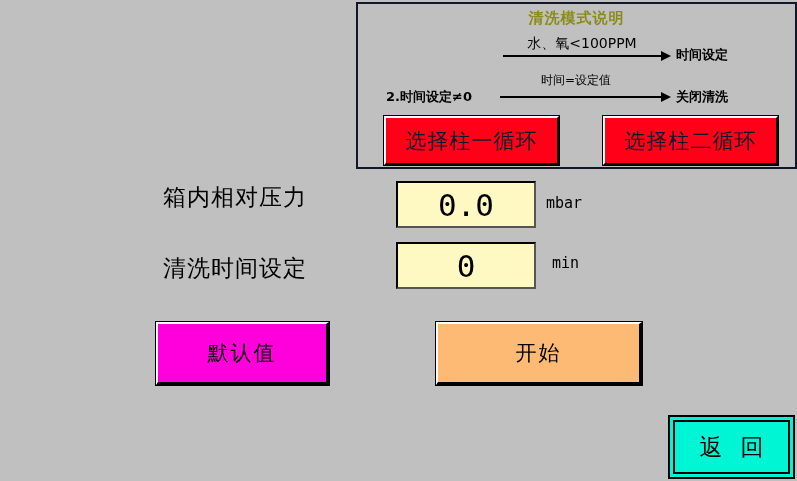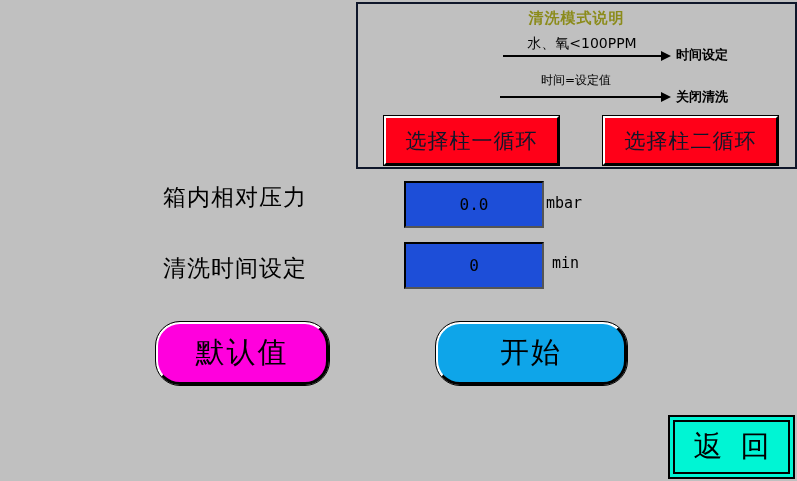--- a/index.html
+++ b/index.html
@@ -40,73 +40,74 @@
     border-right: 2px solid #000; border-bottom: 2px solid #000;
     outline: 1px solid #000;
     display: flex; align-items: center; justify-content: center;
     font-size: 21px; color: #0f172a; box-sizing: border-box; cursor: pointer;
     letter-spacing: 1px;
   }
 
   
   .field-label { font-size: 23px; letter-spacing: 1px; white-space: nowrap; margin-left: 33px; }
   .field-box {
-    background: #1d4ed8; border: 2px solid #000; border-right-color: #555; border-bottom-color: #555;
+    background: #fef9c3; border: 2px solid #000; border-right-color: #555; border-bottom-color: #555;
     box-sizing: border-box; display: flex; align-items: center; justify-content: center;
-    font-family: "DejaVu Sans Mono", "Liberation Mono", monospace; font-size: 16px; margin-left: 8px;
+    font-family: "DejaVu Sans Mono", "Liberation Mono", monospace; font-size: 31px;
   }
   .unit { font-family: "DejaVu Sans Mono", "Liberation Mono", monospace; font-size: 15px; }
 
   .big-btn {
     position: absolute; box-sizing: border-box;
     border-top: 2px solid #fff; border-left: 2px solid #fff;
     border-right: 3px solid #000; border-bottom: 3px solid #000;
     outline: 1px solid #000;
     display: flex; align-items: center; justify-content: center;
-    font-size: 29px; letter-spacing: 2px; cursor: pointer; border-radius: 24px;
+    font-size: 21px; letter-spacing: 2px; cursor: pointer;
   }
 
   .return-btn {
     position: absolute; left: 668px; top: 415px; width: 127px; height: 64px;
     box-sizing: border-box; background: #00F5D4;
     border: 2px solid #000; cursor: pointer;
   }
   .return-inner {
     position: absolute; left: 3px; top: 3px; right: 3px; bottom: 3px;
     border: 2px solid #000; border-top-color: #000; 
     display: flex; align-items: center; justify-content: center;
-    font-size: 29px; letter-spacing: 18px; padding-left: 18px; box-sizing: border-box;
+    font-size: 23px; letter-spacing: 18px; padding-left: 18px; box-sizing: border-box;
   }
 </style>
 </head>
 <body>
 
 <div class="abs panel">
   <div class="panel-title">清洗模式说明</div>
 
   <div class="rule-arrow-text" style="left:144px; width:160px; top:31px;">水、氧&lt;100PPM</div>
   <div class="arrow-line" style="left:145px; top:51px; width:158px;"></div>
   <div class="arrow-head" style="left:303px; top:47px;"></div>
   <div class="rule-label" style="left:318px; top:42px;">时间设定</div>
 
+  <div class="rule-label" style="left:28px; top:84px;">2.时间设定≠0</div>
   <div class="rule-arrow-text" style="left:138px; width:160px; top:68px; font-size:12px;">时间=设定值</div>
   <div class="arrow-line" style="left:142px; top:92px; width:161px;"></div>
   <div class="arrow-head" style="left:303px; top:88px;"></div>
   <div class="rule-label" style="left:318px; top:84px;">关闭清洗</div>
 
   <div class="red-btn" style="left:26px; top:112px; width:175px; height:49px;">选择柱一循环</div>
   <div class="red-btn" style="left:236px; top:112px; width:175px; height:49px;margin-left:9px;">选择柱二循环</div>
 </div>
 
 <div class="abs field-label" style="left:130px; top:182px;">箱内相对压力</div>
 <div class="abs field-box" style="left:396px; top:181px; width:140px; height:47px;">0.0</div>
 <div class="abs unit" style="left:546px; top:194px;">mbar</div>
 
 <div class="abs field-label" style="left:130px; top:253px;">清洗时间设定</div>
 <div class="abs field-box" style="left:396px; top:242px; width:140px; height:47px;">0</div>
 <div class="abs unit" style="left:552px; top:254px;">min</div>
 
 <div class="big-btn" style="left:156px; top:322px; width:173px; height:63px; background:#FF00DD;">默认值</div>
-<div class="big-btn" style="left:436px; top:322px; width:191px; height:63px; background:#0ea5e9;">开始</div>
+<div class="big-btn" style="left:436px; top:322px; width:206px; height:63px; background:#fdba74;">开始</div>
 
 <div class="return-btn">
   <div class="return-inner">返回</div>
 </div>
 
 </body></html>

